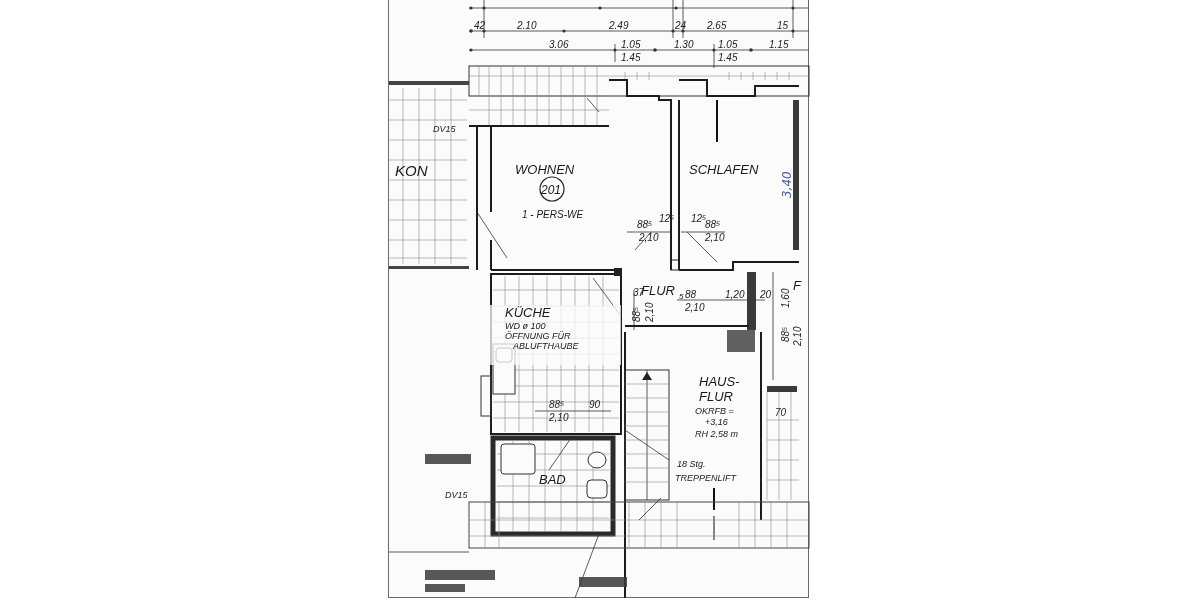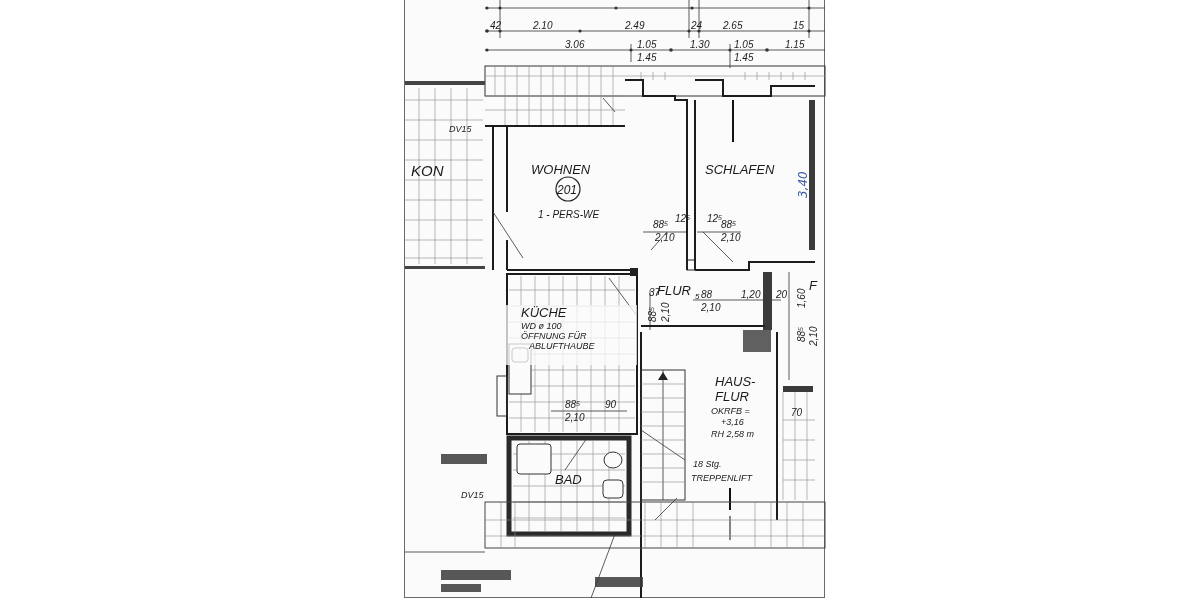--- a/index.html
+++ b/index.html
@@ -1,19 +1,19 @@
 <!DOCTYPE html>
 <html><head>
 <meta charset="utf-8">
 <style>
   html, body { margin:0; padding:0; background:#ffffff; }
   body { width:1200px; height:600px; position:relative; overflow:hidden;
          font-family:"Liberation Sans", sans-serif; }
   #sheet { position:absolute; left:388px; top:0; width:421px; height:598px;
-           background:#fbfbfb; border:1px solid #6a6a6a; border-top:none; box-sizing:border-box;margin-left:16px; }
+           background:#fbfbfb; border:1px solid #6a6a6a; border-top:none; box-sizing:border-box; }
   svg { position:absolute; left:0; top:0; }
   .lbl { font-family:"Liberation Sans", sans-serif; font-style:italic; fill:#1a1a1a; }
   .dim { font-family:"Liberation Sans", sans-serif; font-style:italic; fill:#222; font-size:10px; }
   .hand { font-family:"DejaVu Sans", sans-serif; font-style:italic; fill:#3b5aa8; font-size:12px; }
   .wall { fill:none; stroke:#1c1c1c; stroke-width:2; }
   .thick { fill:#3a3a3a; }
   .grid { stroke:#8a8a8a; stroke-width:0.6; }
   .thin { stroke:#333; stroke-width:0.8; fill:none; }
 </style>
 </head>

